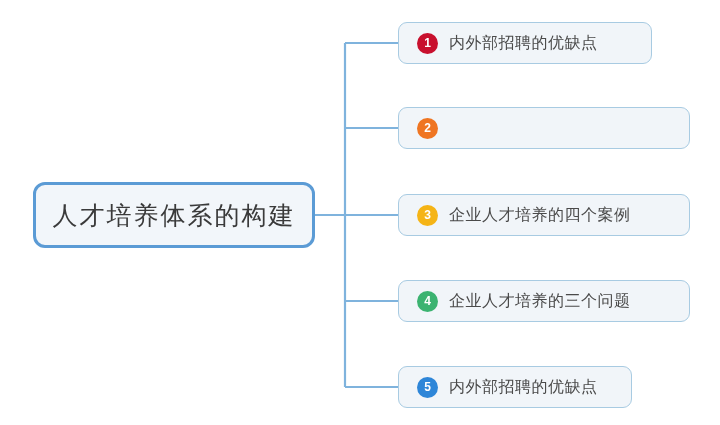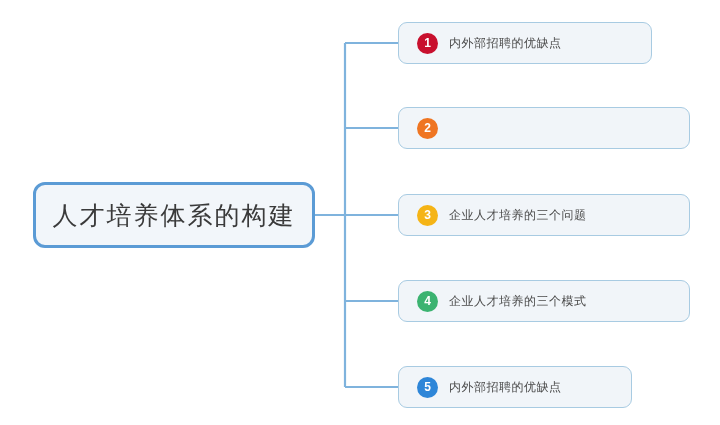--- a/index.html
+++ b/index.html
@@ -70,21 +70,21 @@
     align-items: center;
     justify-content: center;
     color: #ffffff;
     font-size: 12px;
     font-weight: bold;
     font-family: "Liberation Sans", sans-serif;
     line-height: 1;
   }
   .branch-label {
     margin-left: 11px;
-    font-size: 12px;
+    font-size: 16px;
     color: #4a4a4a;
     white-space: nowrap;
     letter-spacing: 0.5px;
     font-family: "DejaVu Sans", "Liberation Sans", sans-serif;
   }
 </style>
 </head>
 <body>
 
 <div id="canvas">
@@ -109,26 +109,26 @@
     <span class="badge" style="background: rgb(200, 16, 46);">1</span>
     <span class="branch-label">内外部招聘的优缺点</span>
   </div>
 
   <div class="branch-node" style="left: 398px; top: 107px; width: 292px; background: rgb(241, 245, 249); border-color: rgb(168, 203, 226);">
     <span class="badge" style="background: rgb(239, 117, 34);">2</span>
   </div>
 
   <div class="branch-node" style="left: 398px; top: 194px; width: 292px; background: rgb(241, 245, 249); border-color: rgb(168, 203, 226);">
     <span class="badge" style="background: rgb(245, 180, 22);">3</span>
-    <span class="branch-label">企业人才培养的三个问题</span>
+    <span class="branch-label">企业人才培养的四个案例</span>
   </div>
 
   <div class="branch-node" style="left: 398px; top: 280px; width: 292px; background: rgb(241, 245, 249); border-color: rgb(168, 203, 226);">
     <span class="badge" style="background: rgb(60, 179, 113);">4</span>
-    <span class="branch-label">企业人才培养的三个模式</span>
+    <span class="branch-label">企业人才培养的三个问题</span>
   </div>
 
   <div class="branch-node" style="left: 398px; top: 366px; width: 234px; background: rgb(241, 245, 249); border-color: rgb(168, 203, 226);">
     <span class="badge" style="background: rgb(46, 134, 216);">5</span>
     <span class="branch-label">内外部招聘的优缺点</span>
   </div>
 
 </div>
 
 </body></html>

